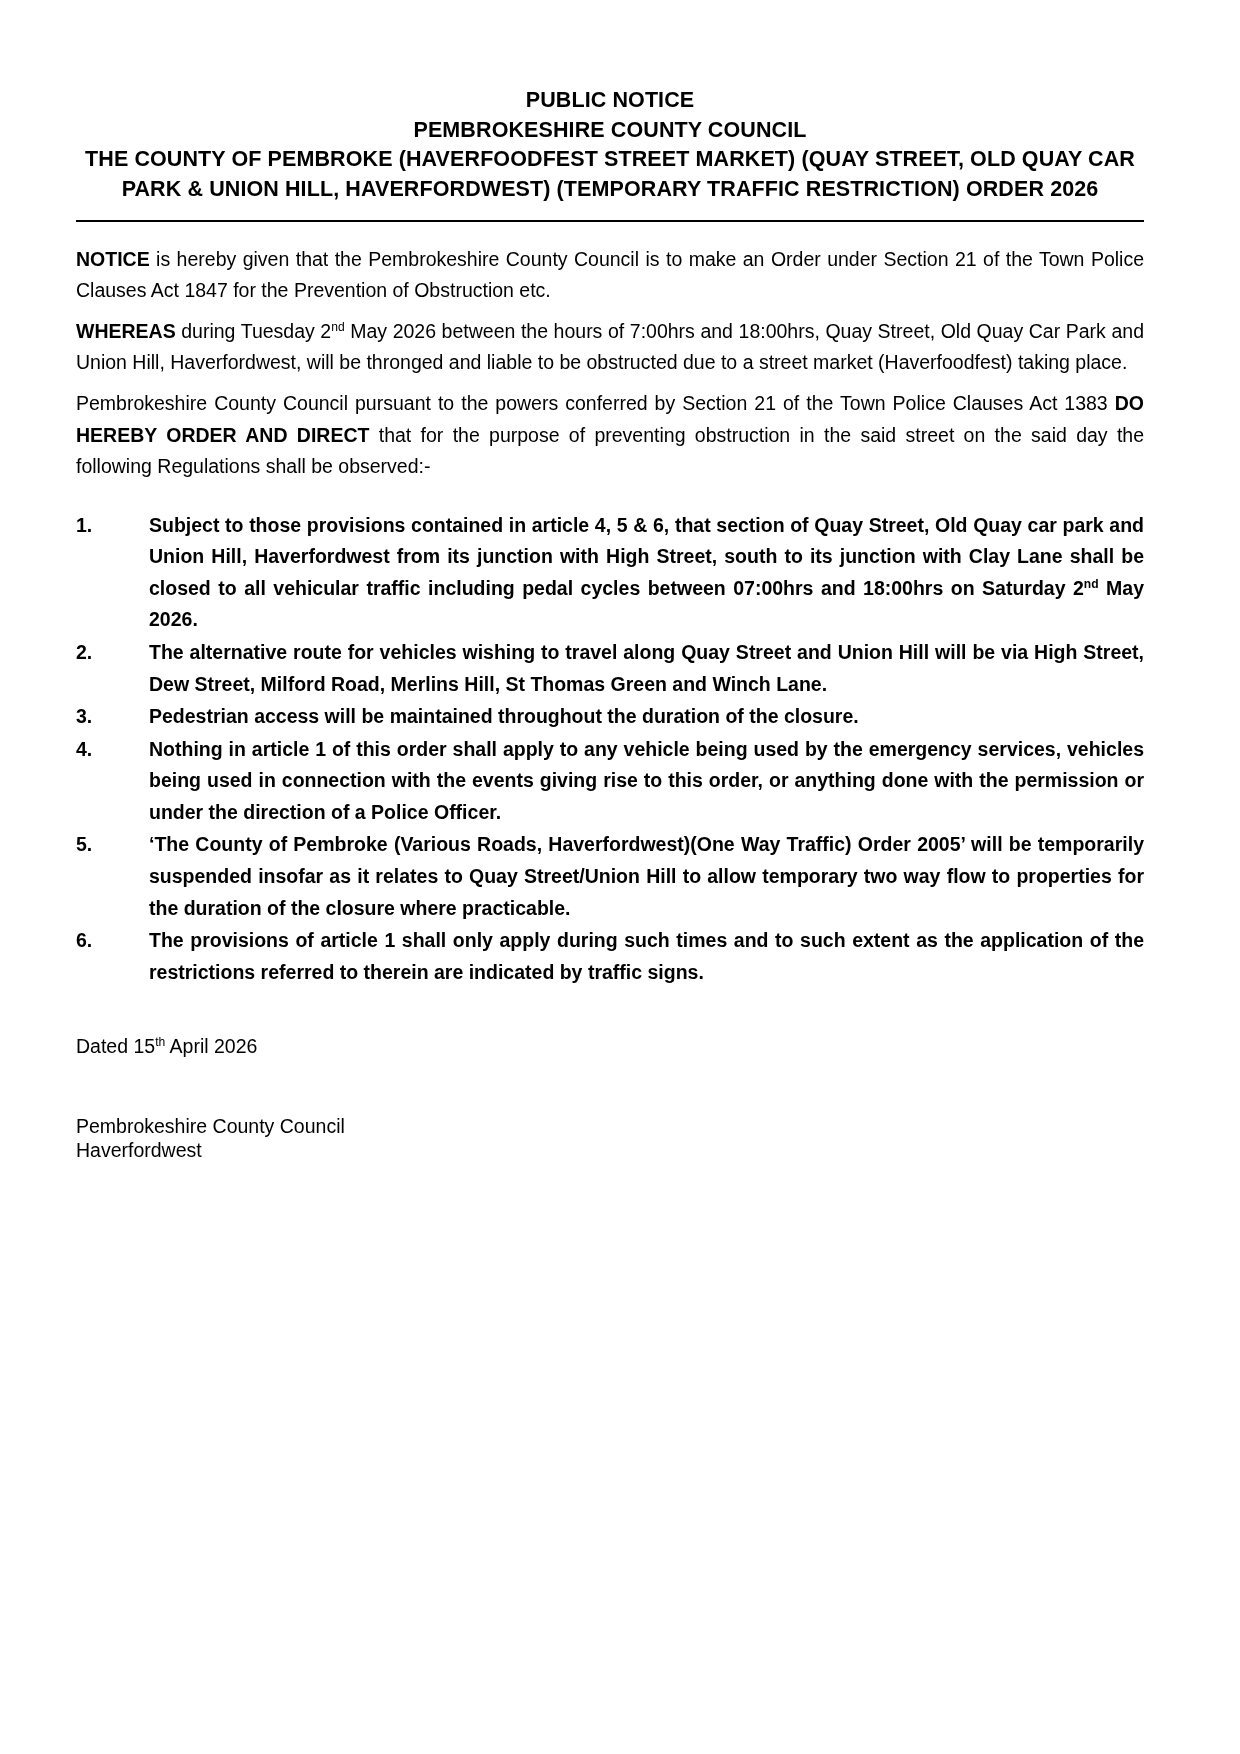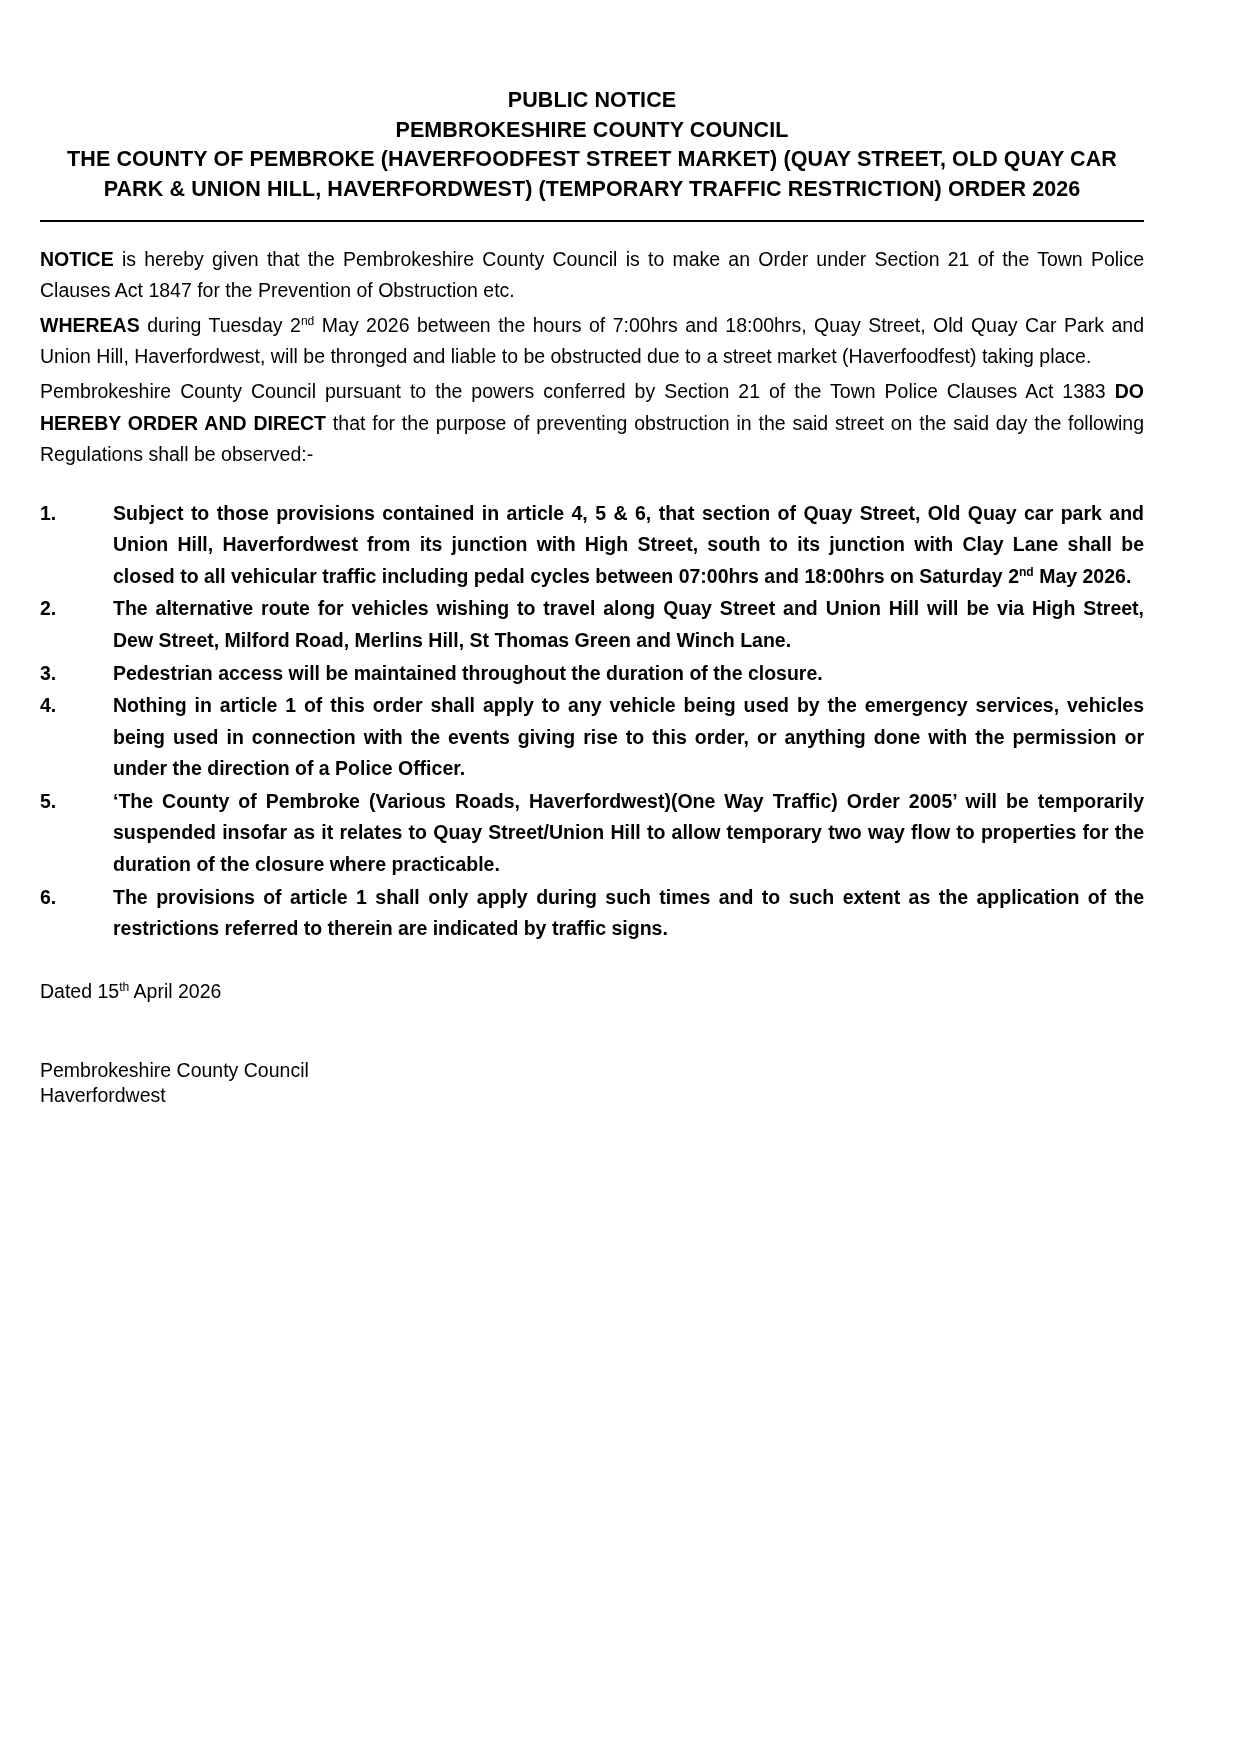--- a/index.html
+++ b/index.html
@@ -10,42 +10,42 @@
   body {
     width: 1240px;
     height: 1754px;
     font-family: "Liberation Sans", sans-serif;
     color: #000000;
   }
   .page {
     box-sizing: border-box;
     width: 1240px;
     min-height: 1754px;
-    padding: 86px 96px 60px 40px;
+    padding: 86px 96px 60px 76px;
   }
   .title-block {
     text-align: center;
     font-weight: bold;
     font-size: 21.5px;
     line-height: 1.38;
     letter-spacing: 0.1px;
   }
   .title-line {
     display: block;
   }
   .rule {
     border: none;
     border-top: 2.5px solid #000;
     margin: 15px 0 22px 0;
     width: 100%;
   }
   p.body-text {
     font-size: 19.5px;
     line-height: 1.62;
-    margin: 3px 0 1px 0;
+    margin: 9px 0 1px 0;
     text-align: justify;
     text-justify: inter-word;
   }
   .b { font-weight: bold; }
   sup {
     font-size: 0.62em;
     vertical-align: super;
     line-height: 0;
   }
   .gap-before-list { height: 26px; }
@@ -65,21 +65,21 @@
     width: 73px;
     flex: 0 0 73px;
   }
   ol.articles li .txt {
     flex: 1 1 auto;
     text-align: justify;
     text-justify: inter-word;
   }
   .dated {
     font-size: 19.5px;
-    margin-top: 32px;
+    margin-top: 44px;
     line-height: 1.5;
   }
   .signoff {
     margin-top: 52px;
     font-size: 19.5px;
     line-height: 1.27;
   }
   .signoff div { white-space: pre; }
 </style>
 </head>

